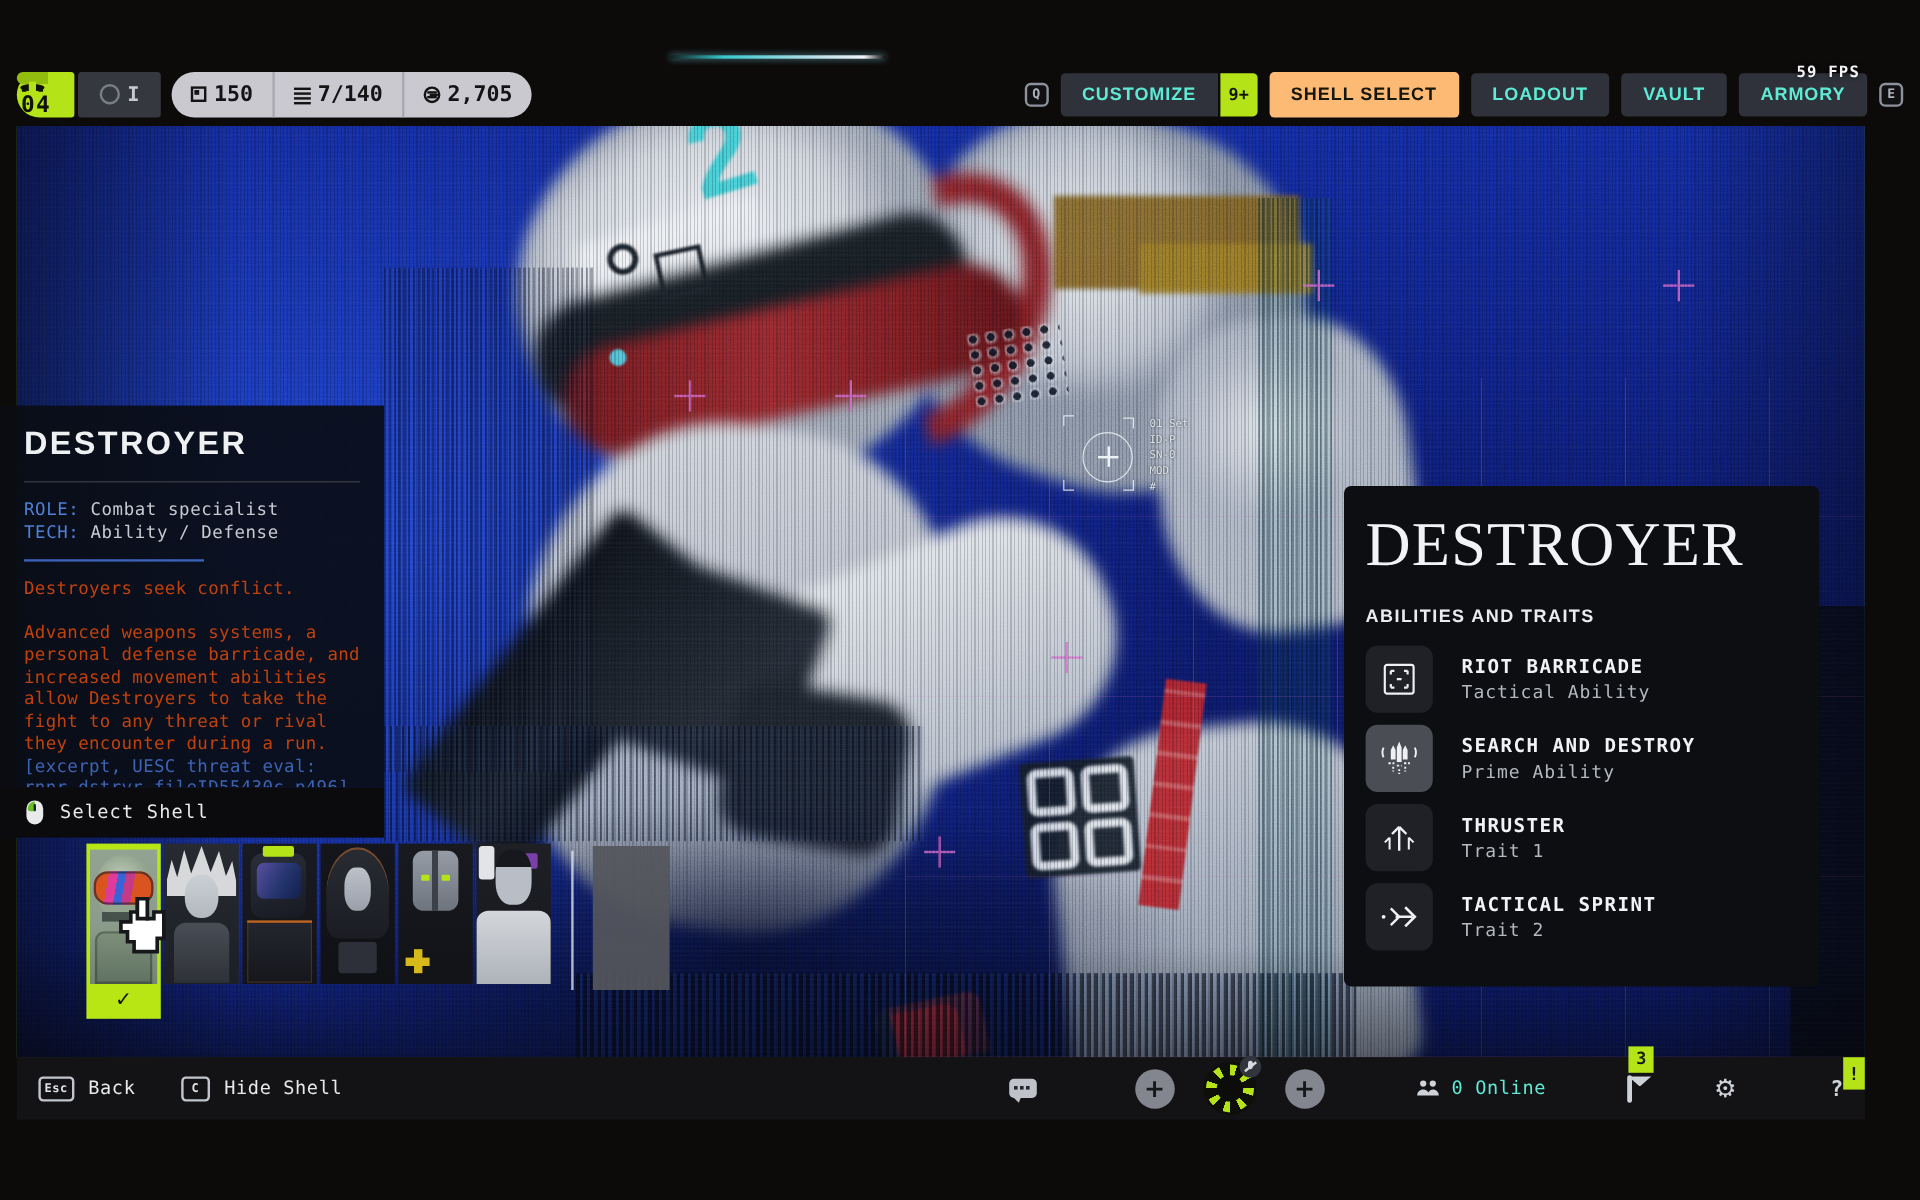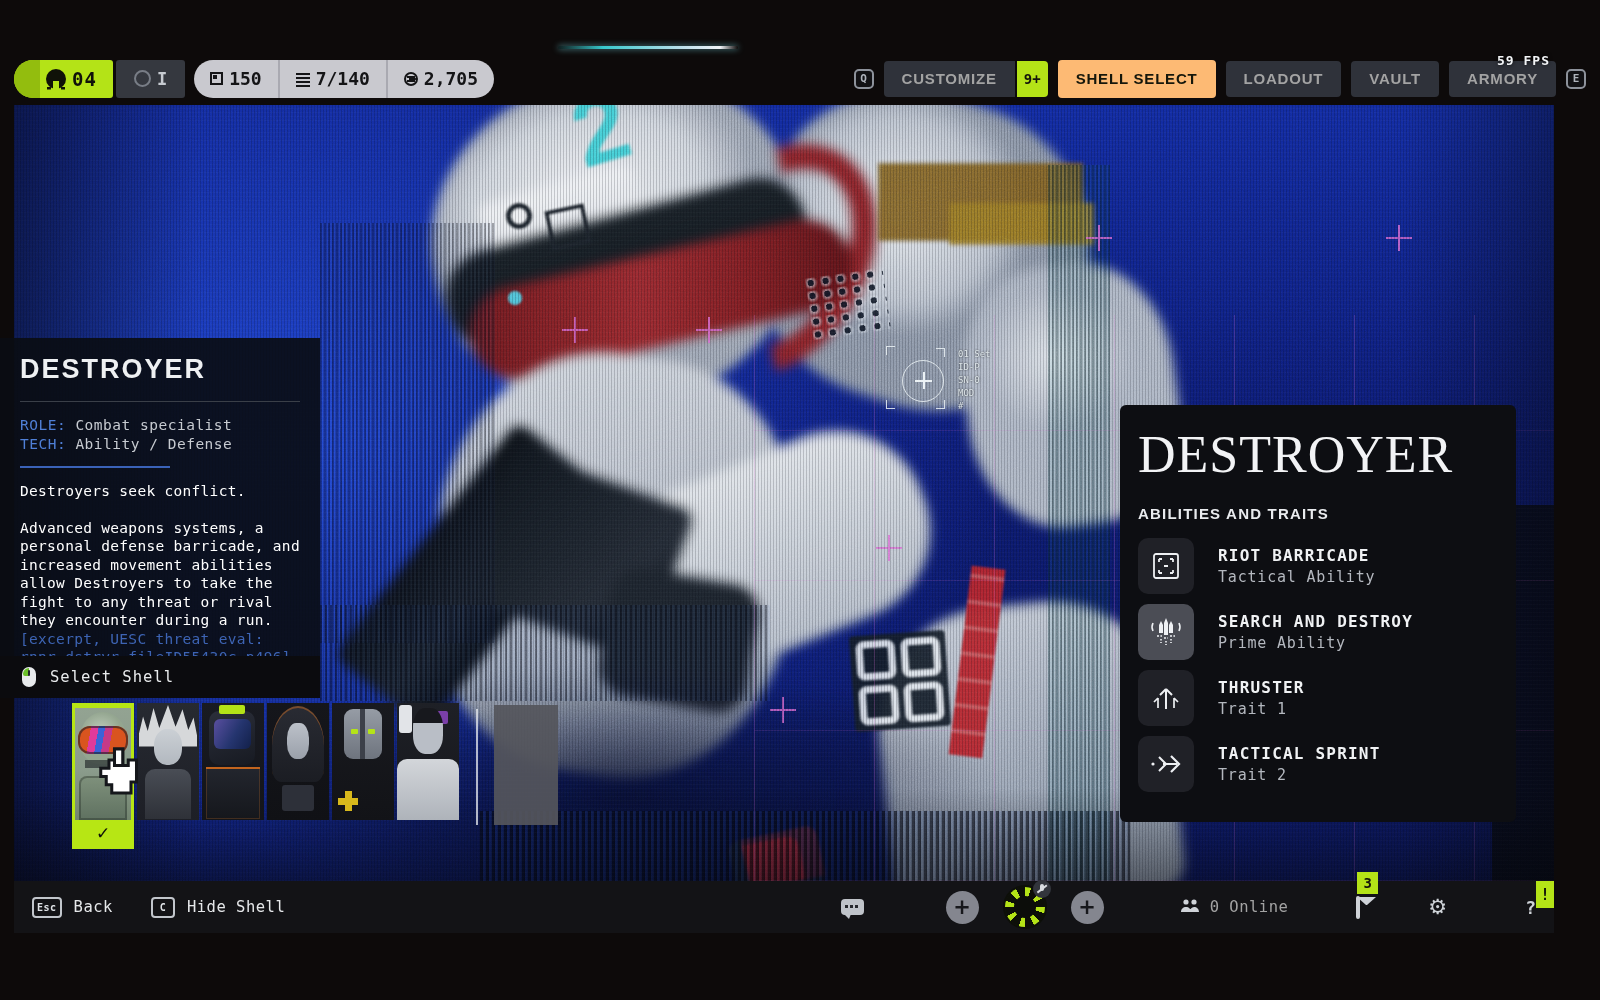--- a/index.html
+++ b/index.html
@@ -5,42 +5,42 @@
   * { margin:0; padding:0; box-sizing:border-box; }
   html,body { width:1600px; height:1000px; background:#0b0909; overflow:hidden; }
   body { font-family:"DejaVu Sans Mono", monospace; }
 
   .stage { position:relative; width:1600px; height:1000px; background:#0d0a0a; overflow:hidden; }
 
   
   .topbar { position:absolute; left:14px; right:14px; top:59px; height:39px; display:flex; align-items:center; justify-content:space-between; z-index:40; }
   .tb-left { display:flex; align-items:center; gap:6px; }
   .pill-round { display:flex; align-items:stretch; height:38px; }
-  .pill-lime { display:flex; align-items:center; background:#b4e317; border-radius:19px 3px 3px 19px; padding:0 16px 0 0; }
+  .pill-lime { display:flex; align-items:center; background:#b4e317; border-radius:19px 3px 3px 19px; padding:0 16px 0 0;flex-direction:column; }
   .pill-lime .cap { width:26px; height:38px; background:#93bd0e; border-radius:19px 0 0 19px; margin-right:6px; }
   .omega { position:relative; width:20px; height:20px; background:#101208; border-radius:50%; margin-right:6px; }
   .omega:after { content:""; position:absolute; left:7px; bottom:-1px; width:6px; height:9px; background:#b4e317; }
   .omega:before { content:""; position:absolute; left:1px; bottom:-1px; width:18px; height:3px; background:#101208;
     clip-path:polygon(0 0,22% 0,22% 100%,78% 100%,78% 0,100% 0,100% 100%,0 100%); }
   .pill-lime .num { font-family:"DejaVu Sans Mono", monospace; font-weight:bold; font-size:19px; color:#10120a; letter-spacing:1px; }
   .pill-dark { display:flex; align-items:center; gap:6px; background:#35383f; border-radius:3px; padding:0 18px; margin-left:3px; }
   .ring { width:17px; height:17px; border:2px solid #787d86; border-radius:50%; }
   .pill-dark .tog { font-family:"DejaVu Sans Mono", monospace; font-weight:bold; font-size:17px; color:#c6cad0; }
   .stats-pill { display:flex; align-items:stretch; height:38px; background:#c9c9cf; border-radius:19px; overflow:hidden; margin-left:3px; }
   .stat { display:flex; align-items:center; gap:6px; padding:0 16px; font-family:"DejaVu Sans Mono", monospace; font-weight:bold; font-size:18px; color:#141416; }
   .stat + .stat { border-left:2px solid #a9a9b1; }
   .ic-grid { width:13px; height:13px; border:2px solid #141416; position:relative; }
   .ic-grid:after { content:""; position:absolute; left:1px; top:1px; width:4px; height:4px; background:#141416; }
   .ic-layers { width:14px; height:2px; background:#141416; box-shadow:0 4px 0 #141416, 0 8px 0 #141416, 0 -4px 0 #141416; margin-top:-2px; }
   .ic-orb { width:14px; height:14px; border:2px solid #141416; border-radius:50%; position:relative; overflow:hidden; }
   .ic-orb:after { content:""; position:absolute; left:1px; top:2px; width:8px; height:2px; background:#141416; box-shadow:0 4px 0 #141416, 2px 2px 0 #141416; }
 
   .tb-right { display:flex; align-items:center; gap:10px; position:relative; }
   .keychip { display:flex; align-items:center; justify-content:center; width:20px; height:20px; border:2px solid #8d929b; border-radius:5px; color:#aeb3bb; font-size:11px; font-weight:bold; font-family:"DejaVu Sans Mono", monospace; background:rgba(20,22,26,.6); }
-  .navbtn { display:flex; align-items:center; height:36px; padding:0 18px; background:#2f323a; border-radius:4px; font-family:"Liberation Sans", sans-serif; font-weight:bold; font-size:15px; letter-spacing:.8px; color:#a3a3a3; cursor:pointer; }
+  .navbtn { display:flex; align-items:center; height:36px; padding:0 18px; background:#2f323a; border-radius:4px; font-family:"Liberation Sans", sans-serif; font-weight:bold; font-size:15px; letter-spacing:.8px; color:#5eead4; cursor:pointer; }
   .nav-customize { border-radius:4px 0 0 4px; }
   .nav-badge { display:flex; align-items:center; height:36px; padding:0 7px; background:#b4e317; color:#15170b; border-radius:0 4px 4px 0; font-family:"DejaVu Sans Mono", monospace; font-weight:bold; font-size:14px; margin-left:2px; }
   .customize-group { display:flex; }
   .navbtn.active { background:#fdba74; color:#15170b; height:38px; }
   .fps { position:absolute; right:36px; top:-7px; color:#f2f4f6; font-size:13px; font-weight:bold; letter-spacing:1px; text-shadow:0 0 4px rgba(0,0,0,.8); z-index:5; }
 
   .glitchline { position:absolute; left:558px; top:46px; width:180px; height:3px; border-radius:2px;
     background:linear-gradient(90deg, rgba(40,200,210,.1), #37c8cc 25%, #bfe0ea 70%, #f0f4f8 90%, rgba(240,244,248,0)); box-shadow:0 0 6px rgba(120,220,230,.7); z-index:41; }
 
   
@@ -140,21 +140,21 @@
   .xh-br2 { left:58px; top:62px; border-left:none; border-top:none; }
   .xh-text { position:absolute; left:80px; top:10px; font-size:9px; line-height:13px; color:#dde5e9; text-shadow:0 0 2px rgba(0,0,0,.7); white-space:pre-line; }
 
   
   .leftpanel { position:absolute; left:0; top:338px; width:320px; height:318px; background:rgba(10,13,19,.92); z-index:30; padding:16px 20px 0 20px; }
   .lp-title { font-family:"Liberation Sans", sans-serif; font-weight:bold; font-size:27px; letter-spacing:2px; color:#eef0f2; }
   .lp-div { height:1px; background:#3a3f48; margin:16px 0 14px 0; }
   .lp-line { font-size:14.5px; line-height:19px; color:#c7cbd1; letter-spacing:.5px; }
   .lp-line .lbl { color:#4f7fd6; }
   .lp-underline { width:150px; height:2px; background:#3a62b8; margin:12px 0 14px 0; }
-  .lp-body { font-size:14.5px; line-height:18.5px; color:#ffffff; letter-spacing:.3px; }
+  .lp-body { font-size:14.5px; line-height:18.5px; color:#c2410c; letter-spacing:.3px; }
   .lp-body p { margin-bottom:18px; }
   .lp-excerpt { color:#3d64b4; font-size:14.5px; line-height:18.5px; letter-spacing:.3px; }
 
   .shellstrip { position:absolute; left:0; top:656px; width:320px; height:42px; background:#0b0b0e; z-index:30; display:flex; align-items:center; padding-left:22px; gap:14px; }
   .mouseicon { position:relative; width:14px; height:20px; background:#e8eaec; border-radius:7px; }
   .mouseicon:before { content:""; position:absolute; left:1px; top:1px; width:6px; height:8px; background:#6abf28; border-radius:6px 0 0 2px; }
   .mouseicon:after { content:""; position:absolute; left:6px; top:3px; width:2px; height:6px; background:#23262b; border-radius:1px; }
   .shellstrip .txt { color:#e8eaec; font-size:15.5px; letter-spacing:1px; }
 
   
@@ -229,21 +229,21 @@
   .chaticon { position:relative; width:23px; height:16px; background:#bfc3c9; border-radius:4px; }
   .chaticon:before { content:""; position:absolute; left:4px; top:6px; width:3px; height:3px; background:#26282d; box-shadow:5px 0 0 #26282d, 10px 0 0 #26282d; }
   .chaticon:after { content:""; position:absolute; left:3px; bottom:-4px; border-left:5px solid transparent; border-right:2px solid transparent; border-top:5px solid #bfc3c9; }
   .pluscircle { width:33px; height:33px; border-radius:50%; background:#84868f; color:#17181c; font-size:21px; font-weight:bold; display:flex; align-items:center; justify-content:center; cursor:pointer; font-family:"DejaVu Sans", sans-serif; }
   .spinner { position:relative; width:40px; height:40px; border-radius:50%; cursor:pointer;
     background:repeating-conic-gradient(#b4e317 0 18deg, #0d0f08 18deg 45deg); box-shadow:0 0 0 2px #0d0f08; }
   .spinner:before { content:""; position:absolute; inset:9px; border-radius:50%; background:#0c0d0a; }
   .micbadge { position:absolute; right:-6px; top:-7px; width:18px; height:18px; border-radius:50%; background:#32353c; }
   .micbadge:before { content:""; position:absolute; left:7px; top:4px; width:4px; height:7px; background:#d9dce0; border-radius:2px; }
   .micbadge:after { content:""; position:absolute; left:3px; top:8px; width:12px; height:1.6px; background:#d9dce0; transform:rotate(-38deg); }
-  .online { display:flex; gap:10px; color:#a3a3a3; font-size:15.5px; letter-spacing:.5px; }
+  .online { display:flex; align-items:center; gap:10px; color:#5eead4; font-size:15.5px; letter-spacing:.5px; }
   .mailwrap { position:relative; cursor:pointer; }
   .mailicon { width:21px; height:15px; border:2px solid #cfd3d8; border-radius:3px; position:relative; }
   .mailicon:before { content:""; position:absolute; left:-1px; top:-1px; border-left:9px solid transparent; border-right:9px solid transparent; border-top:8px solid #cfd3d8; width:1px; }
   .mailbadge { position:absolute; right:-18px; top:-26px; width:21px; height:22px; background:#b4e317; color:#15170b; font-size:14px; font-weight:bold; display:flex; align-items:center; justify-content:center; }
   .gearicon { font-family:"DejaVu Sans", sans-serif; font-size:21px; color:#cfd3d8; cursor:pointer; line-height:1; }
   .helpicon { font-size:18px; font-weight:bold; color:#cfd3d8; cursor:pointer; }
   .alertbadge { position:absolute; right:0; top:0; width:18px; height:27px; background:#b4e317; color:#15170b; font-size:15px; font-weight:bold; display:flex; align-items:center; justify-content:center; }
   .peopleicon { display:inline-block; }
 </style>
 </head>

